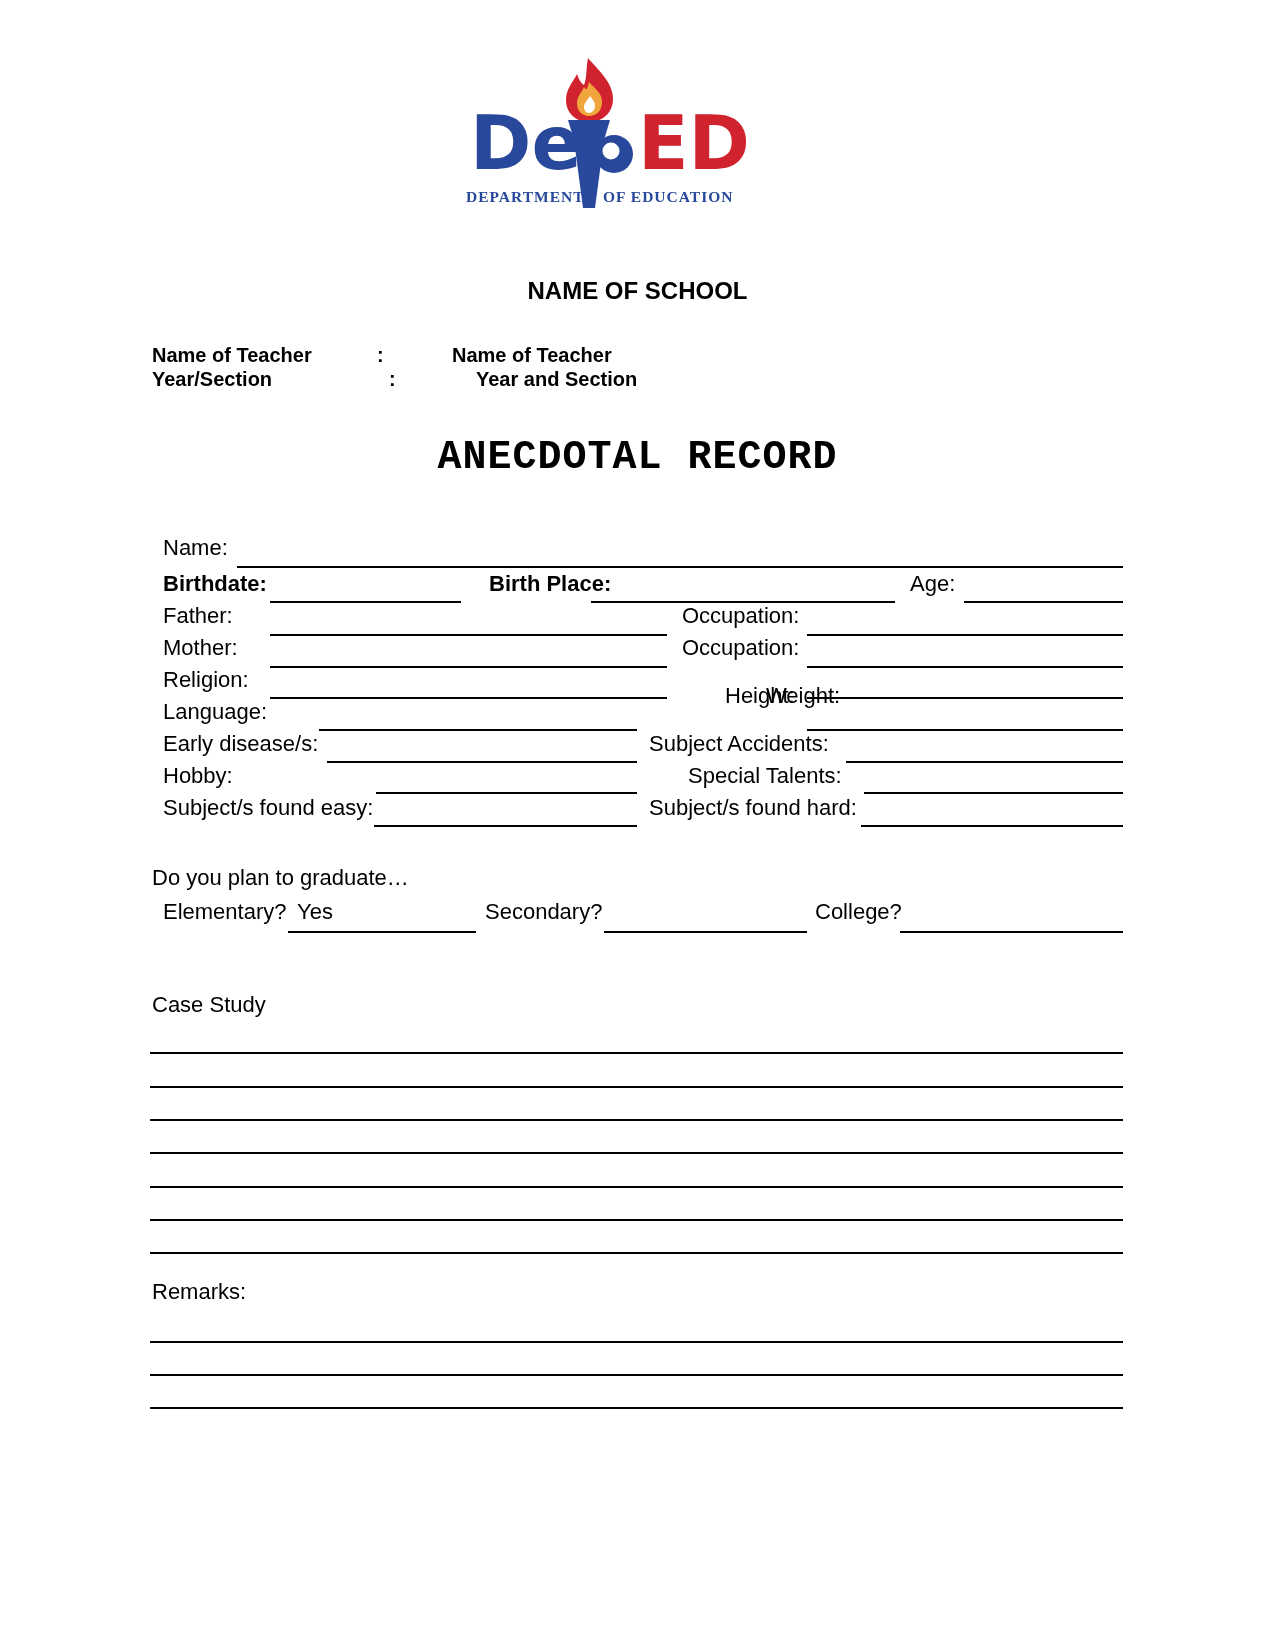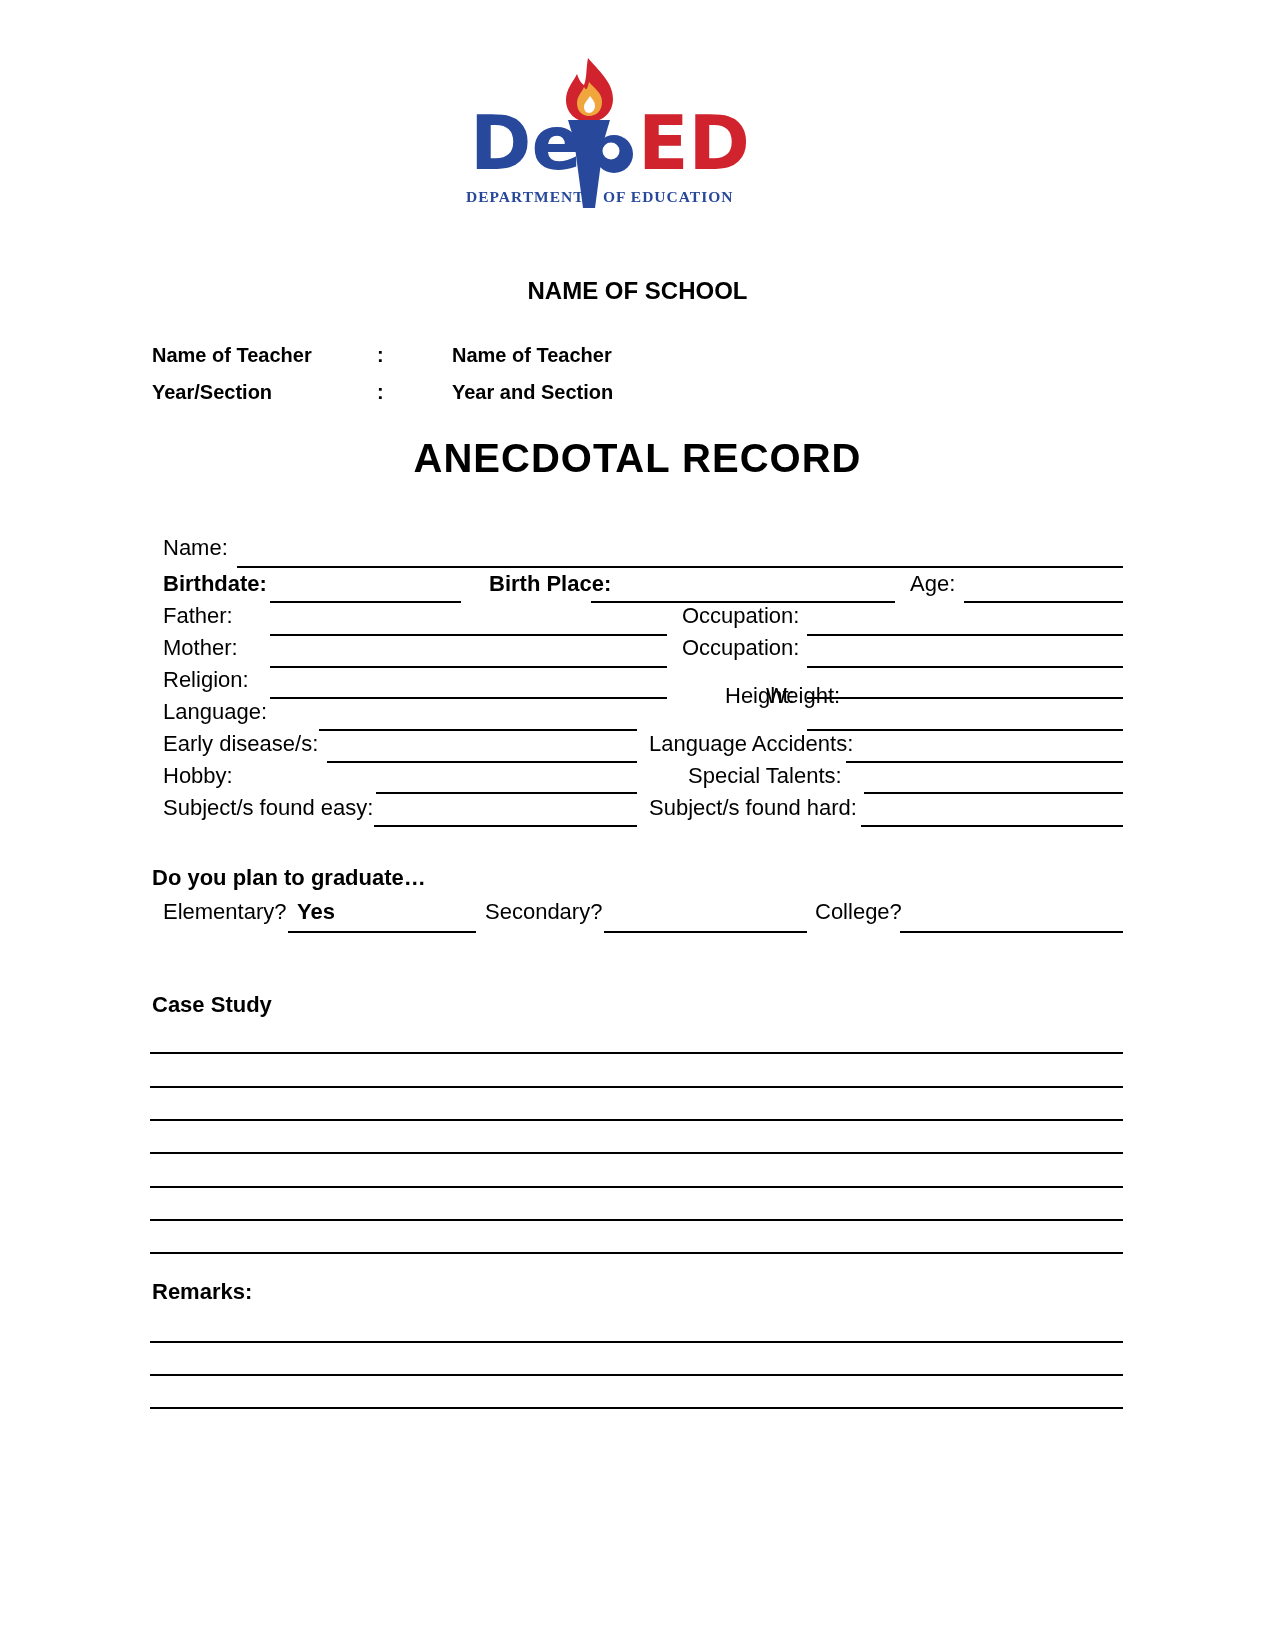--- a/index.html
+++ b/index.html
@@ -12,35 +12,35 @@
     overflow:hidden;
     margin:0 auto;
   }
   .abs{position:absolute;}
   .lbl{
     position:absolute;
     font-size:22px;
     line-height:24px;
     white-space:nowrap;
   }
-  .b{font-weight:bold;text-align:right;}
+  .b{font-weight:normal;text-align:right;}
   .fill{
     position:absolute;
     height:0;
     border-top:2px solid #000;
   }
   .school-name{
     position:absolute;left:0;right:0;top:276px;
     text-align:center;
     font-size:24px;font-weight:bold;line-height:30px;
   }
   .doc-title{
     position:absolute;left:0;right:0;top:432px;
     text-align:center;
-    font-family:Liberation Sans, sans-serif;
+    font-family:Liberation Mono, monospace;
     font-size:40px;font-weight:bold;line-height:52px;
     letter-spacing:1px;
   }
   .trow{
     position:absolute;left:152px;
     display:flex;
     font-size:20px;font-weight:bold;line-height:26px;
     white-space:nowrap;
   }
   .trow .t-label{width:225px;}
@@ -74,21 +74,21 @@
     <text x="141" y="146" font-family="Liberation Serif, serif" font-size="15.5" font-weight="bold" letter-spacing="1" fill="#27489b">OF EDUCATION</text>
   </svg>
 
   <div class="school-name">NAME OF SCHOOL</div>
 
   <div class="trow" style="top:342px;">
     <span class="t-label">Name of Teacher</span>
     <span class="t-colon">:</span>
     <span class="t-value">Name of Teacher</span>
   </div>
-  <div class="trow" style="top:379px;">
+  <div class="trow" style="top:366px;gap:12px;">
     <span class="t-label">Year/Section</span>
     <span class="t-colon">:</span>
     <span class="t-value">Year and Section</span>
   </div>
 
   <div class="doc-title">ANECDOTAL RECORD</div>
 
   <span class="lbl" style="left:163px;top:536px;">Name:</span>
   <div class="fill" style="left:237px;top:566px;width:886px;"></div>
 
@@ -114,21 +114,21 @@
   <span class="lbl" style="left:725px;top:668px;margin-top:16px;">Height:</span>
   <div class="fill" style="left:807px;top:697px;width:316px;"></div>
 
   <span class="lbl" style="left:163px;top:700px;">Language:</span>
   <div class="fill" style="left:319px;top:729px;width:318px;"></div>
   <span class="lbl" style="left:722px;top:684px;margin-left:44px;">Weight:</span>
   <div class="fill" style="left:807px;top:729px;width:316px;"></div>
 
   <span class="lbl" style="left:163px;top:732px;">Early disease/s:</span>
   <div class="fill" style="left:327px;top:761px;width:310px;"></div>
-  <span class="lbl" style="left:649px;top:732px;">Language Accidents:</span>
+  <span class="lbl" style="left:649px;top:732px;">Subject Accidents:</span>
   <div class="fill" style="left:846px;top:761px;width:277px;"></div>
 
   <span class="lbl" style="left:163px;top:764px;">Hobby:</span>
   <div class="fill" style="left:376px;top:792px;width:261px;"></div>
   <span class="lbl" style="left:688px;top:764px;">Special Talents:</span>
   <div class="fill" style="left:864px;top:792px;width:259px;"></div>
 
   <span class="lbl" style="left:163px;top:796px;">Subject/s found easy:</span>
   <div class="fill" style="left:374px;top:825px;width:263px;"></div>
   <span class="lbl" style="left:649px;top:796px;">Subject/s found hard:</span>

